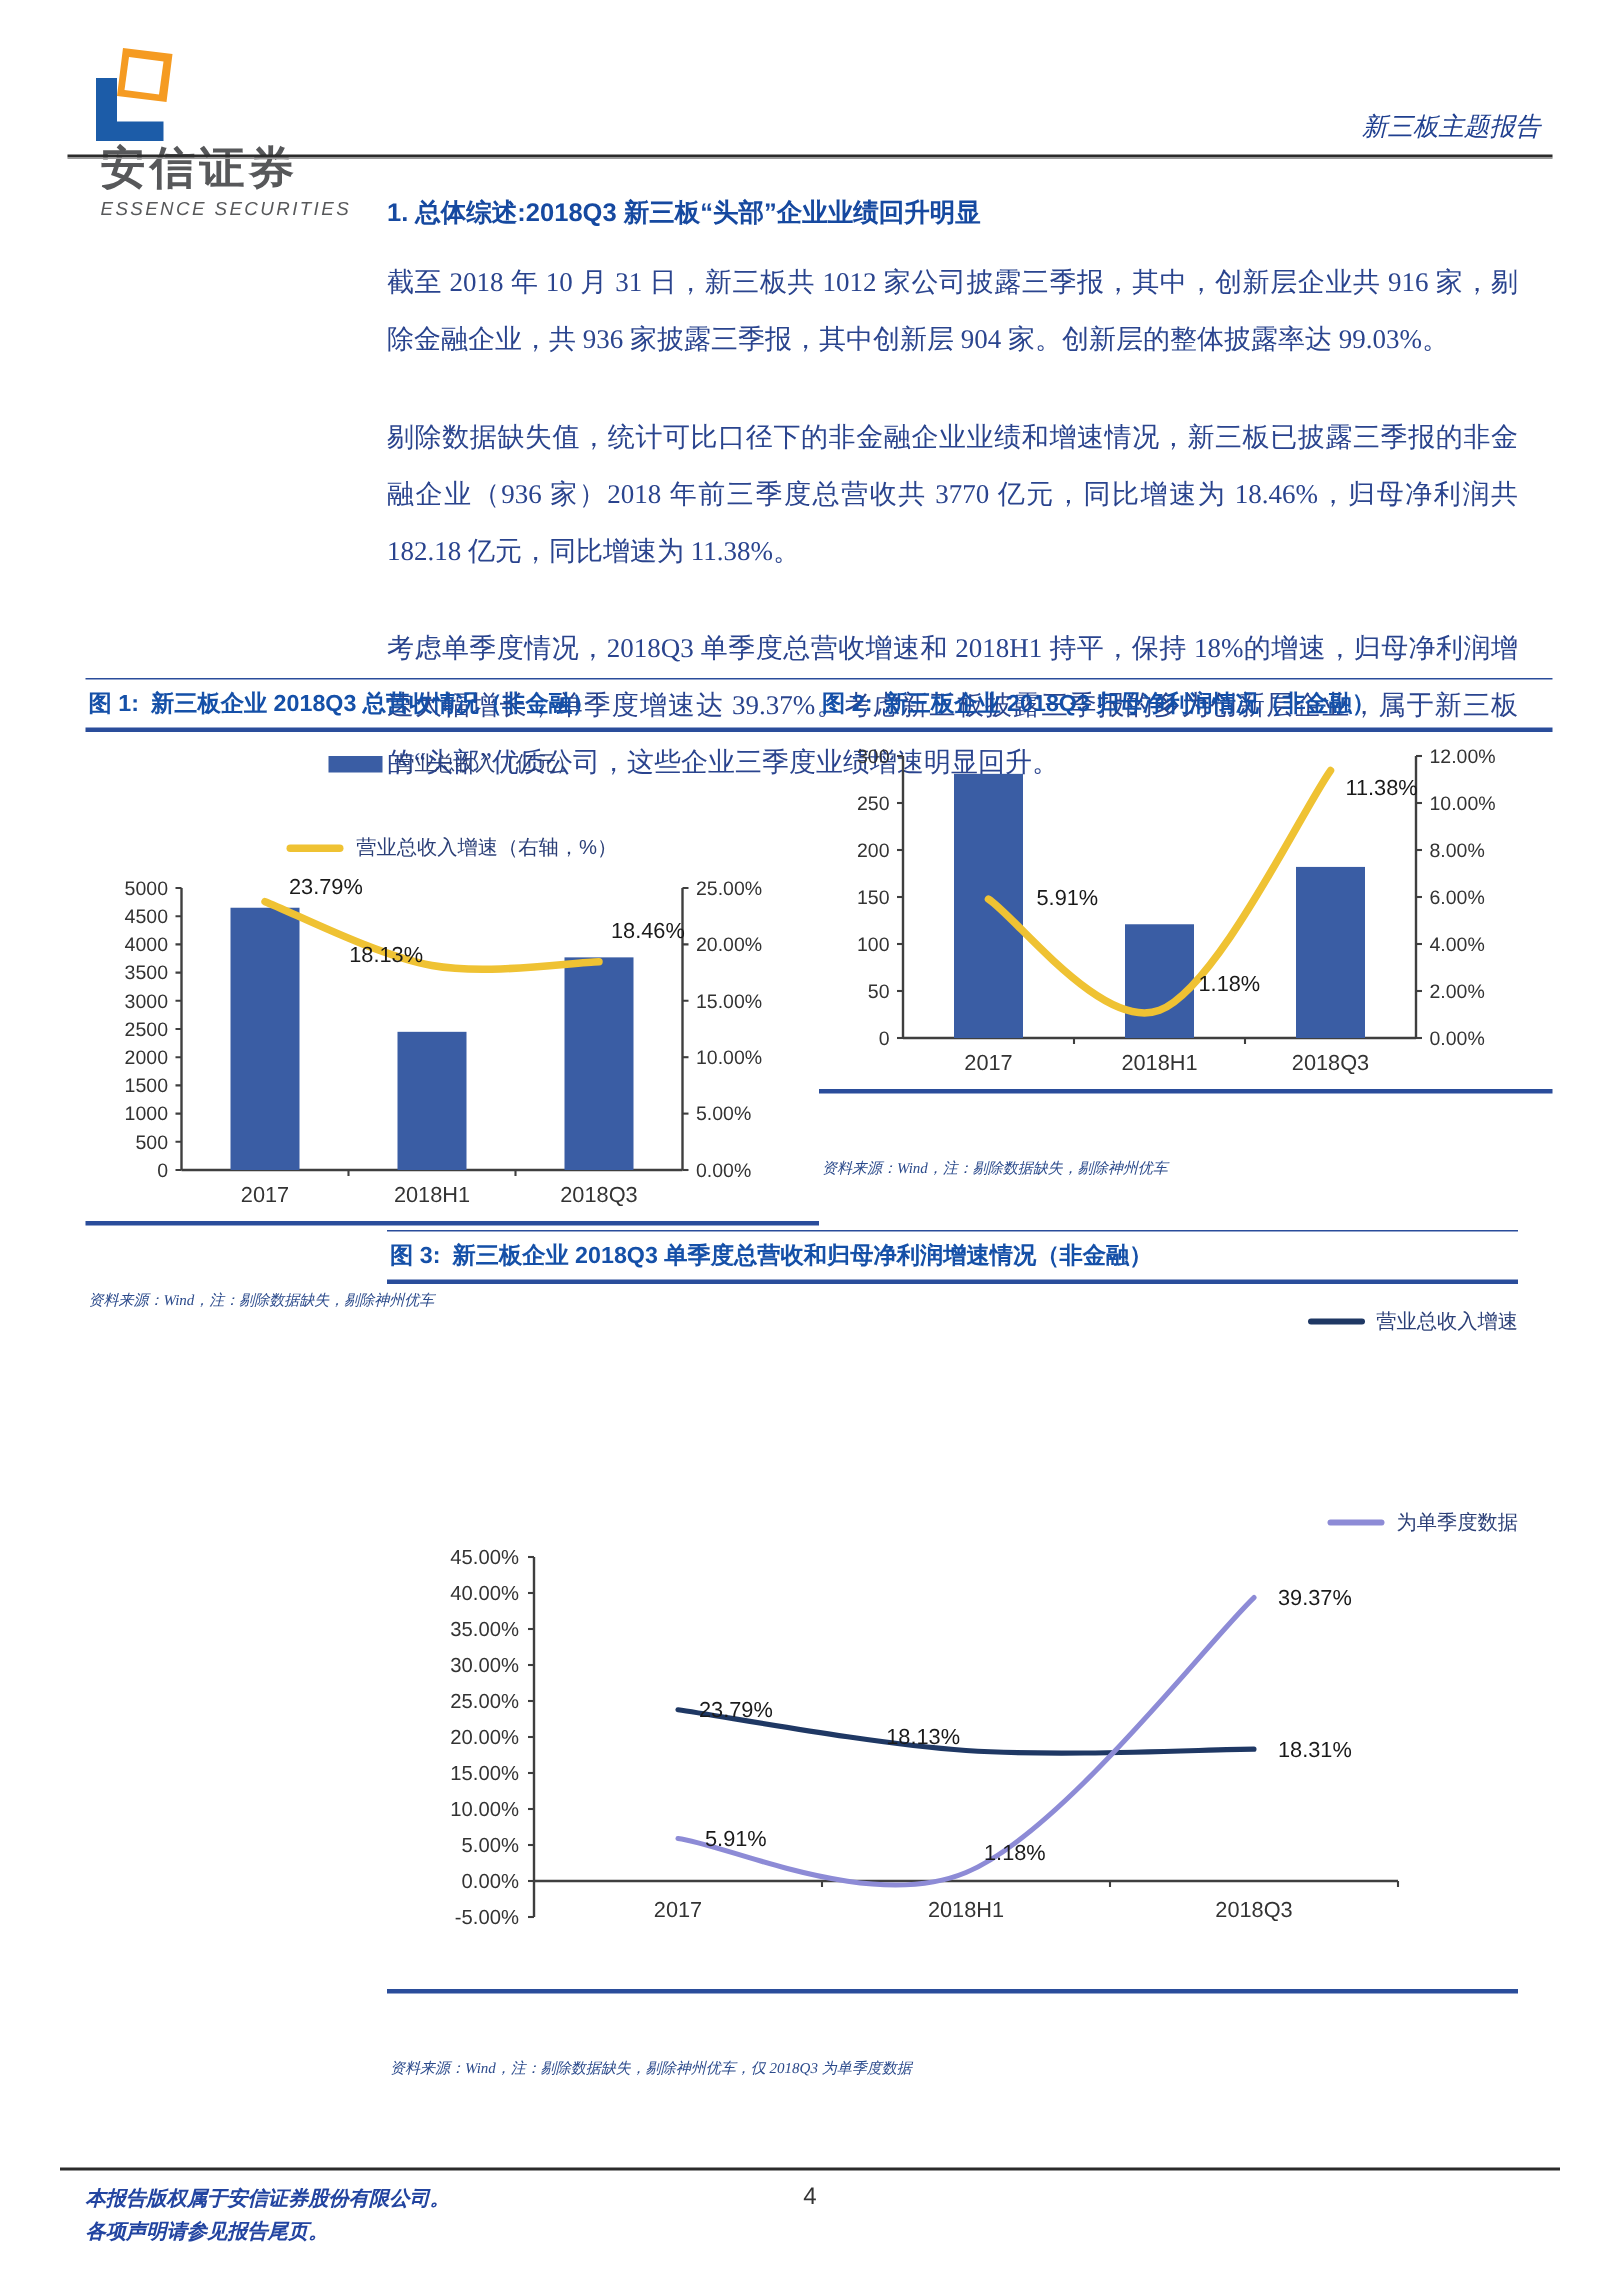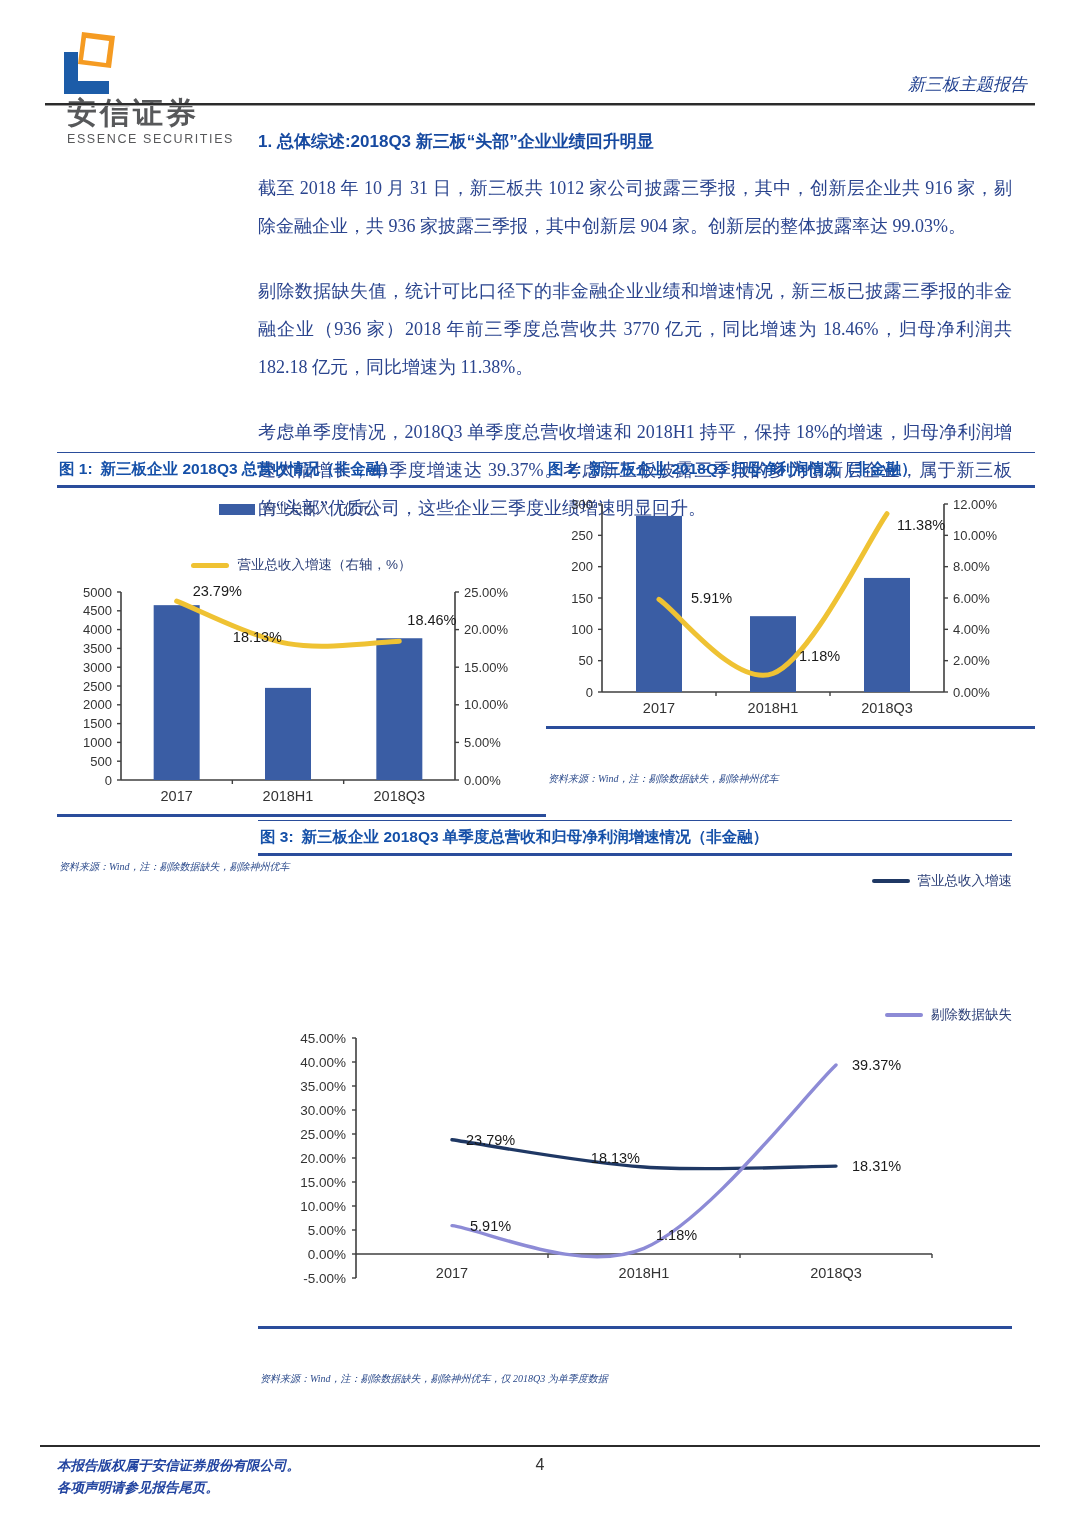--- a/index.html
+++ b/index.html
@@ -7,21 +7,21 @@
   .page {
     position:relative; width:1080px; height:1527px; margin:0 auto;
     background:#ffffff; overflow:hidden;
     font-family:"Liberation Sans", sans-serif;
   }
   
   .header { position:absolute; top:28px; left:45px; right:45px; height:70px; }
   .brand { position:absolute; left:12px; top:2px; display:flex; align-items:flex-start;flex-direction:column; }
   .brand-text { margin-left:10px; }
   .brand-cn { font-size:30px; font-weight:bold; color:#57585a; letter-spacing:3px; line-height:34px; }
-  .brand-en { font-size:12.5px; color:#57585a; letter-spacing:1.6px; margin-top:2px; }
+  .brand-en { font-size:12.5px; color:#57585a; letter-spacing:1.6px; margin-top:2px;font-style:italic; }
   .report-type { position:absolute; right:8px; bottom:2px; font-family:"Liberation Serif", serif;
     font-style:italic; font-size:17px; color:#1f3f8f; }
   .header-rule { position:absolute; top:103px; left:45px; right:45px; height:3px;
     border-top:2px solid #2b2b2b; border-bottom:1px solid #9a9a9a; }
   
   .main { position:absolute; top:118px; left:258px; width:754px; }
   .sec-title { font-size:17px; font-weight:bold; color:#1649a0; margin-top:12px; }
   .para { margin-top:16px; font-size:18px; line-height:38px; color:#2a448e;
     font-family:"Liberation Serif", serif; text-align:justify; }
   .para + .para { margin-top:27px; }
@@ -215,21 +215,21 @@
       <span class="lbl">图 3:</span><span>新三板企业 2018Q3 单季度总营收和归母净利润增速情况（非金融）</span>
     </div>
     <div class="fig-rule-thick"></div>
     <div class="fig-legend">
       <span class="legend-item">
         <span class="sw-line" style="height: 4px; background: rgb(31, 56, 100);"></span>
         <span>营业总收入增速</span>
       </span>
       <span class="legend-item">
         <span class="sw-line" style="height: 4px; background: rgb(141, 139, 214);"></span>
-        <span>剔除数据缺失</span>
+        <span>为单季度数据</span>
       </span>
     </div>
     <svg class="chart-svg" width="752" height="300" viewBox="0 0 752 300">
         <text x="88" y="16.5" font-family="'Liberation Sans',sans-serif" font-size="13.5" fill="#333333" text-anchor="end">45.00%</text>
         <line x1="94" y1="12" x2="98" y2="12" stroke="#3f3f3f" stroke-width="1.4"></line>
         <text x="88" y="40.5" font-family="'Liberation Sans',sans-serif" font-size="13.5" fill="#333333" text-anchor="end">40.00%</text>
         <line x1="94" y1="36" x2="98" y2="36" stroke="#3f3f3f" stroke-width="1.4"></line>
         <text x="88" y="64.5" font-family="'Liberation Sans',sans-serif" font-size="13.5" fill="#333333" text-anchor="end">35.00%</text>
         <line x1="94" y1="60" x2="98" y2="60" stroke="#3f3f3f" stroke-width="1.4"></line>
         <text x="88" y="88.5" font-family="'Liberation Sans',sans-serif" font-size="13.5" fill="#333333" text-anchor="end">30.00%</text>

